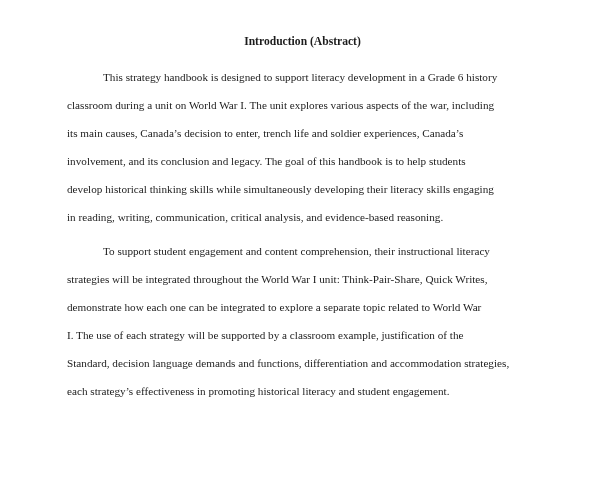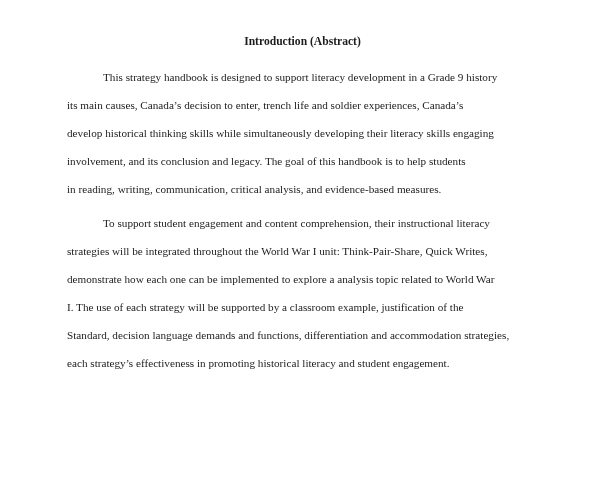--- a/index.html
+++ b/index.html
@@ -45,28 +45,29 @@
     text-indent: 36px;
   }
 </style>
 </head>
 <body>
 
 <div class="page" style="background: rgb(255, 255, 255); color: rgb(28, 28, 28);">
   <h1 class="doc-title">Introduction (Abstract)</h1>
   <div class="doc-body" id="doc-body">
       <div class="para">
-        <div class="line first">This strategy handbook is designed to support literacy development in a Grade 9 history</div>
+        <div class="line first">This strategy handbook is designed to support literacy development in a Grade 6 history</div>
+        <div class="line">classroom during a unit on World War I. The unit explores various aspects of the war, including</div>
         <div class="line">its main causes, Canada’s decision to enter, trench life and soldier experiences, Canada’s</div>
+        <div class="line">involvement, and its conclusion and legacy. The goal of this handbook is to help students</div>
         <div class="line">develop historical thinking skills while simultaneously developing their literacy skills engaging</div>
-        <div class="line">involvement, and its conclusion and legacy. The goal of this handbook is to help students</div>
-        <div class="line">in reading, writing, communication, critical analysis, and evidence-based measures.</div>
+        <div class="line">in reading, writing, communication, critical analysis, and evidence-based reasoning.</div>
       </div>
       <div class="para">
         <div class="line first">To support student engagement and content comprehension, their instructional literacy</div>
         <div class="line">strategies will be integrated throughout the World War I unit: Think-Pair-Share, Quick Writes,</div>
-        <div class="line">demonstrate how each one can be implemented to explore a analysis topic related to World War</div>
+        <div class="line">demonstrate how each one can be integrated to explore a separate topic related to World War</div>
         <div class="line">I. The use of each strategy will be supported by a classroom example, justification of the</div>
         <div class="line">Standard, decision language demands and functions, differentiation and accommodation strategies,</div>
         <div class="line">each strategy’s effectiveness in promoting historical literacy and student engagement.</div>
       </div>
     </div>
 </div>
 
 </body></html>

